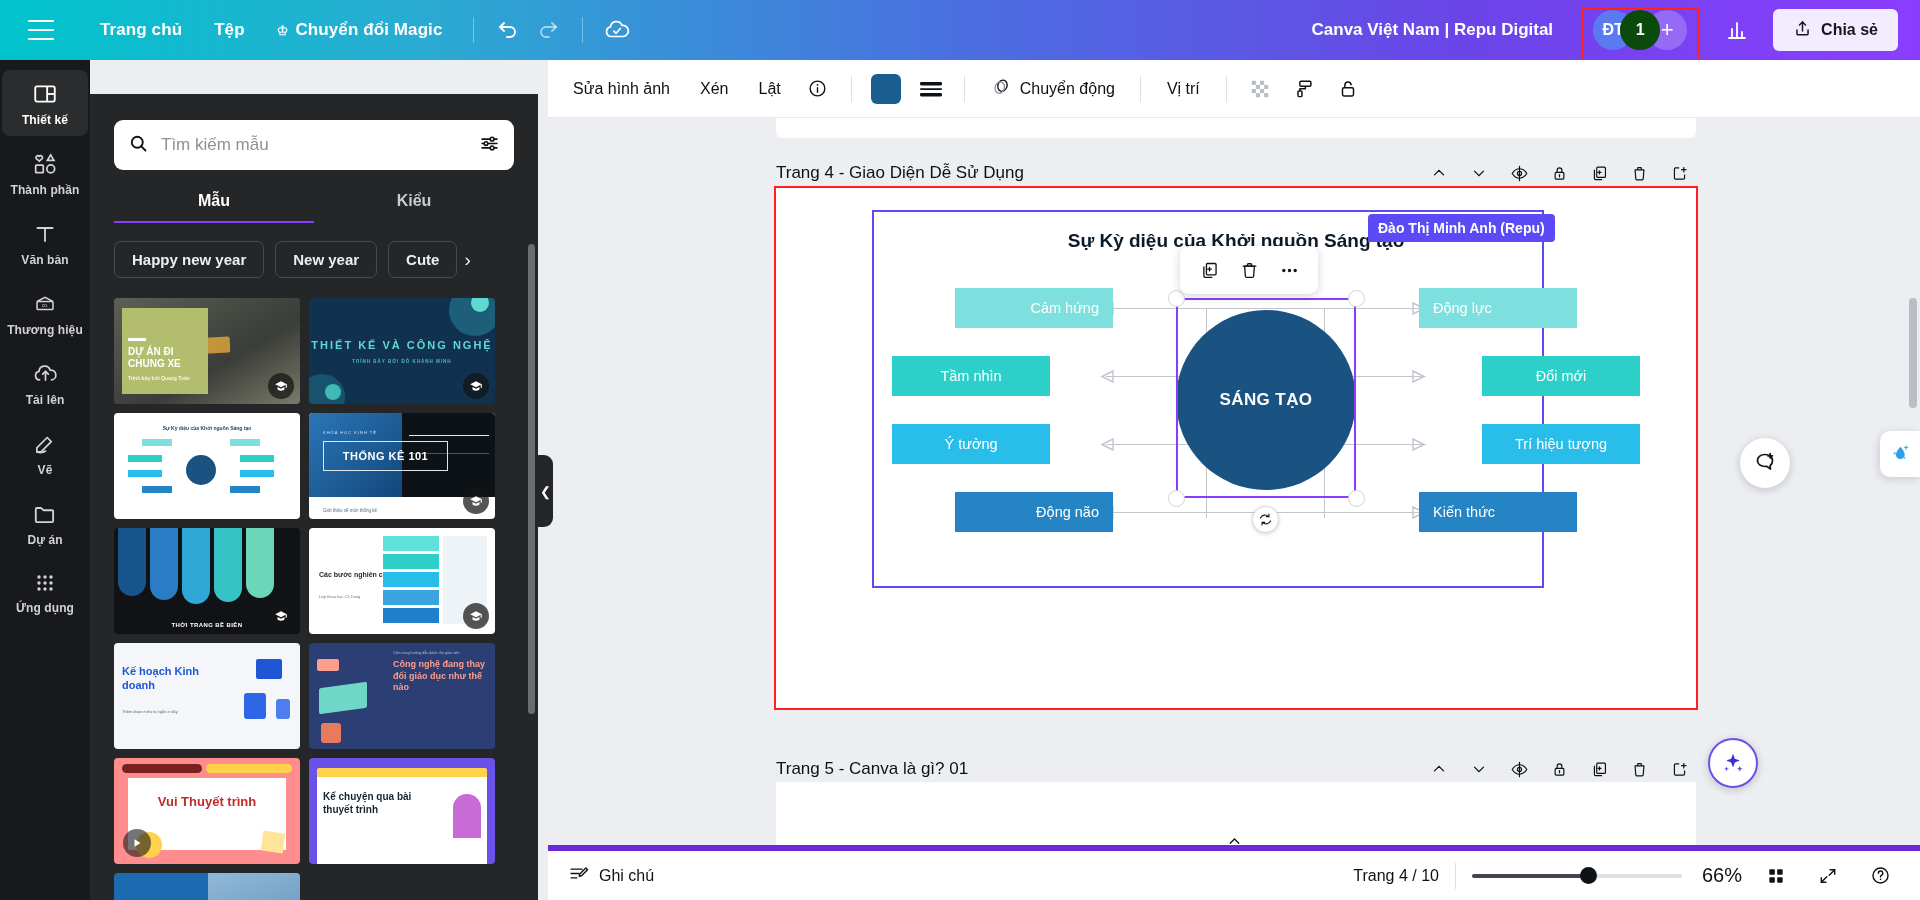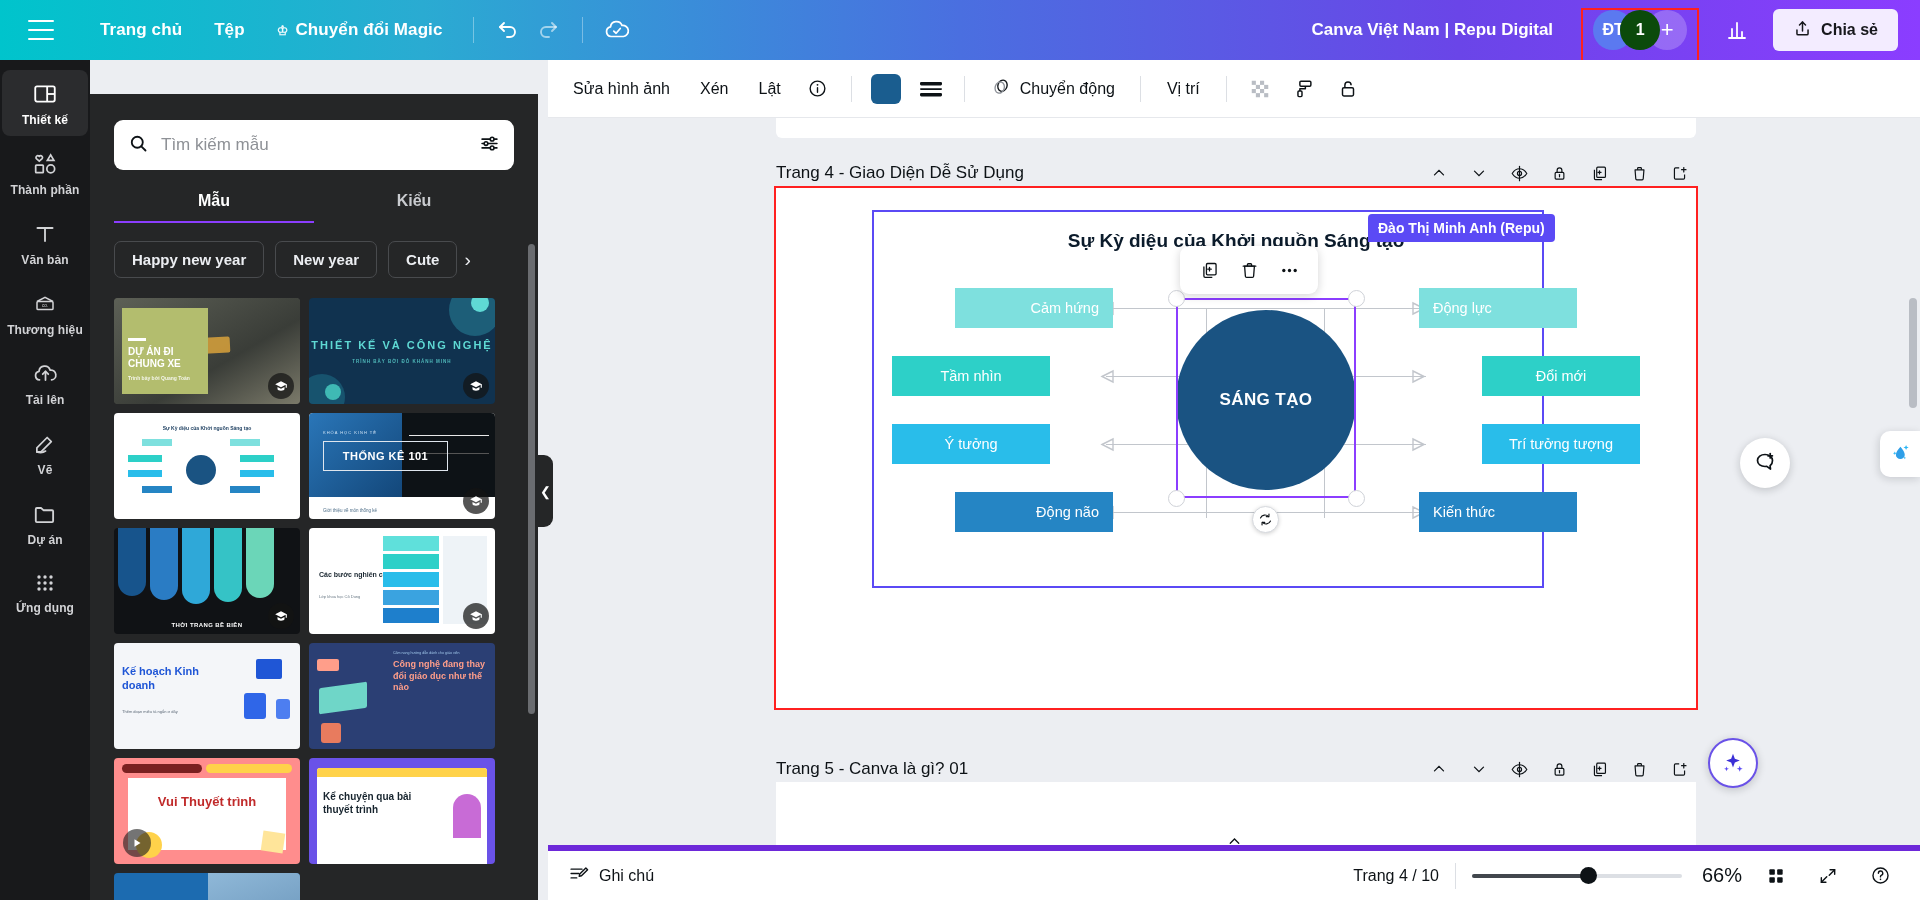--- a/index.html
+++ b/index.html
@@ -724,21 +724,21 @@
         <span>Động não</span>
       </div>
 
       <div class="node r" style="left:643px; top:100px; width:158px; height:40px; background:#7ee0de;">
         <span>Động lực</span>
       </div>
       <div class="node r" style="left:706px; top:168px; width:158px; height:40px; background:#2dd0c8; justify-content:center;">
         <span>Đổi mới</span>
       </div>
       <div class="node r" style="left:706px; top:236px; width:158px; height:40px; background:#29bdea; justify-content:center;">
-        <span>Trí tưởng tượng</span>
+        <span>Trí hiệu tượng</span>
       </div>
       <div class="node r" style="left:643px; top:304px; width:158px; height:40px; background:#2585c4;">
         <span>Kiến thức</span>
       </div>
 
       <div class="circle-core" style="left:400px; top:122px; width:180px; height:180px;">
         <span>SÁNG TẠO</span>
       </div>
 
       <div class="sel-box" style="left:400px; top:110px; width:180px; height:200px;"></div>

